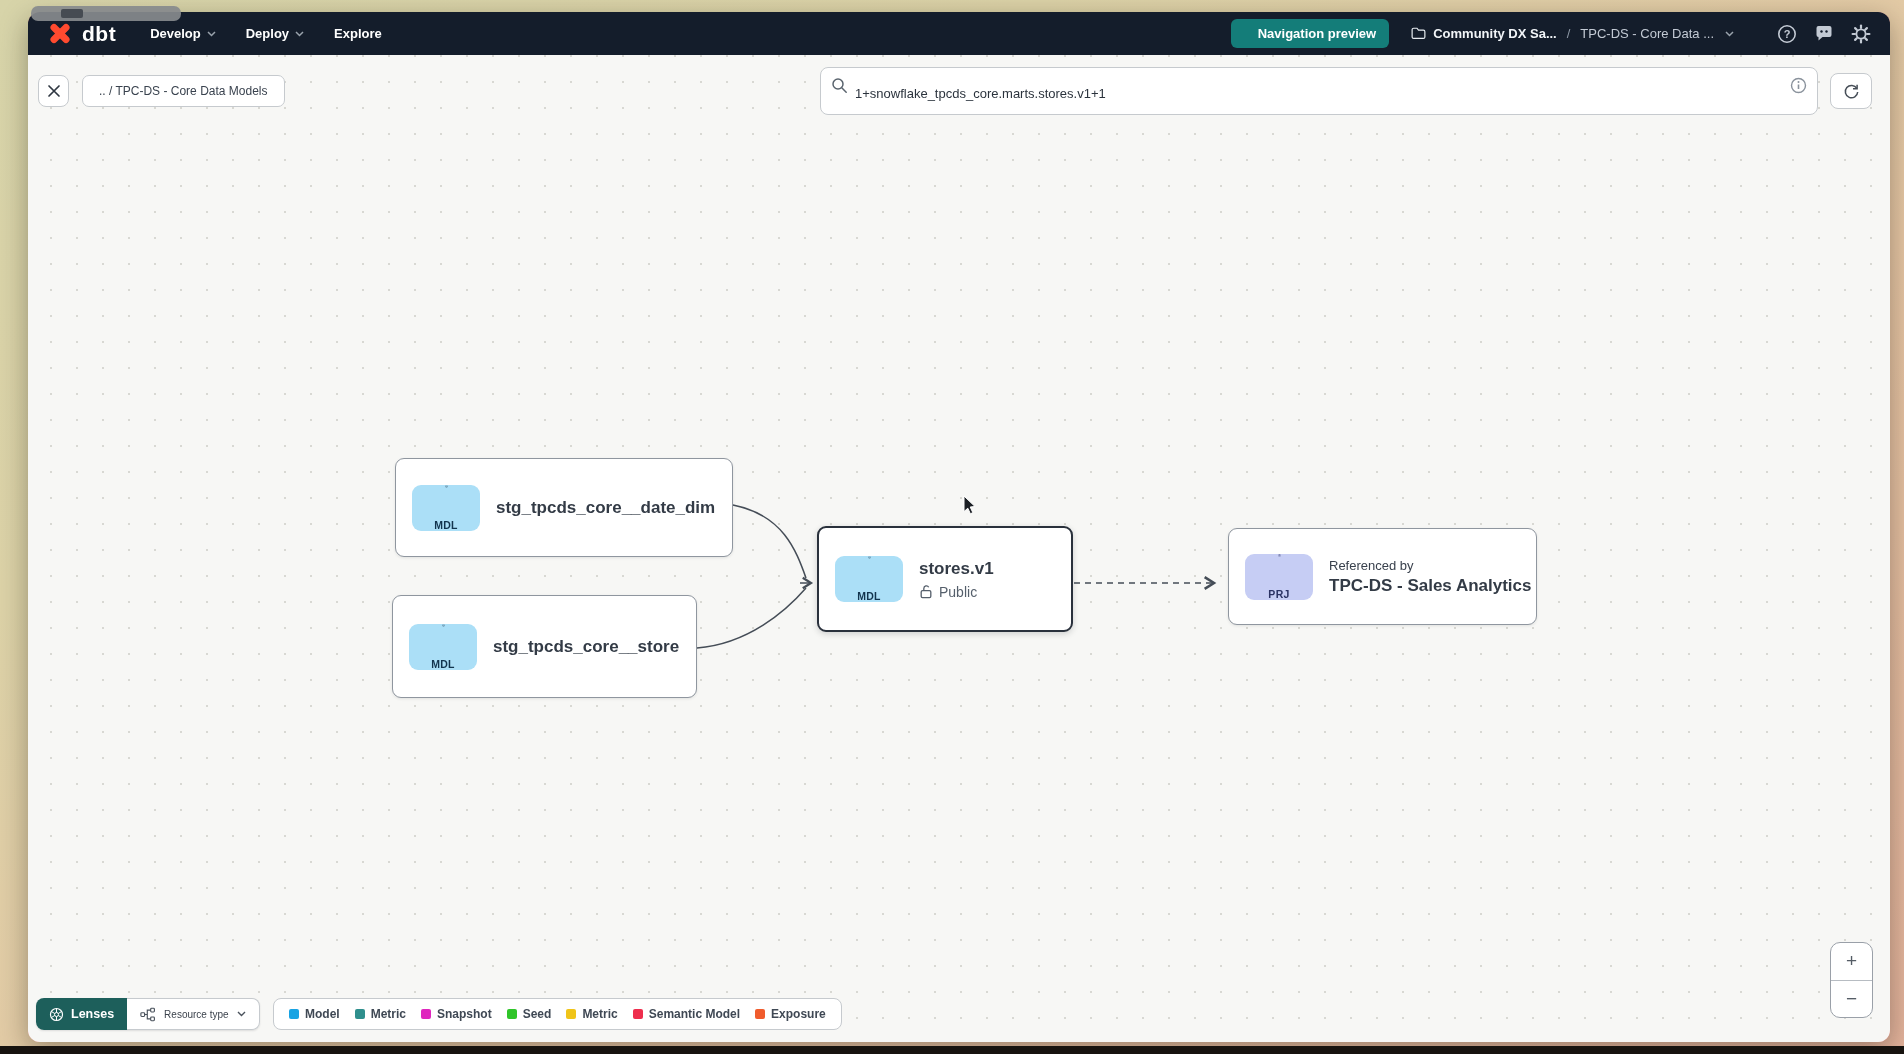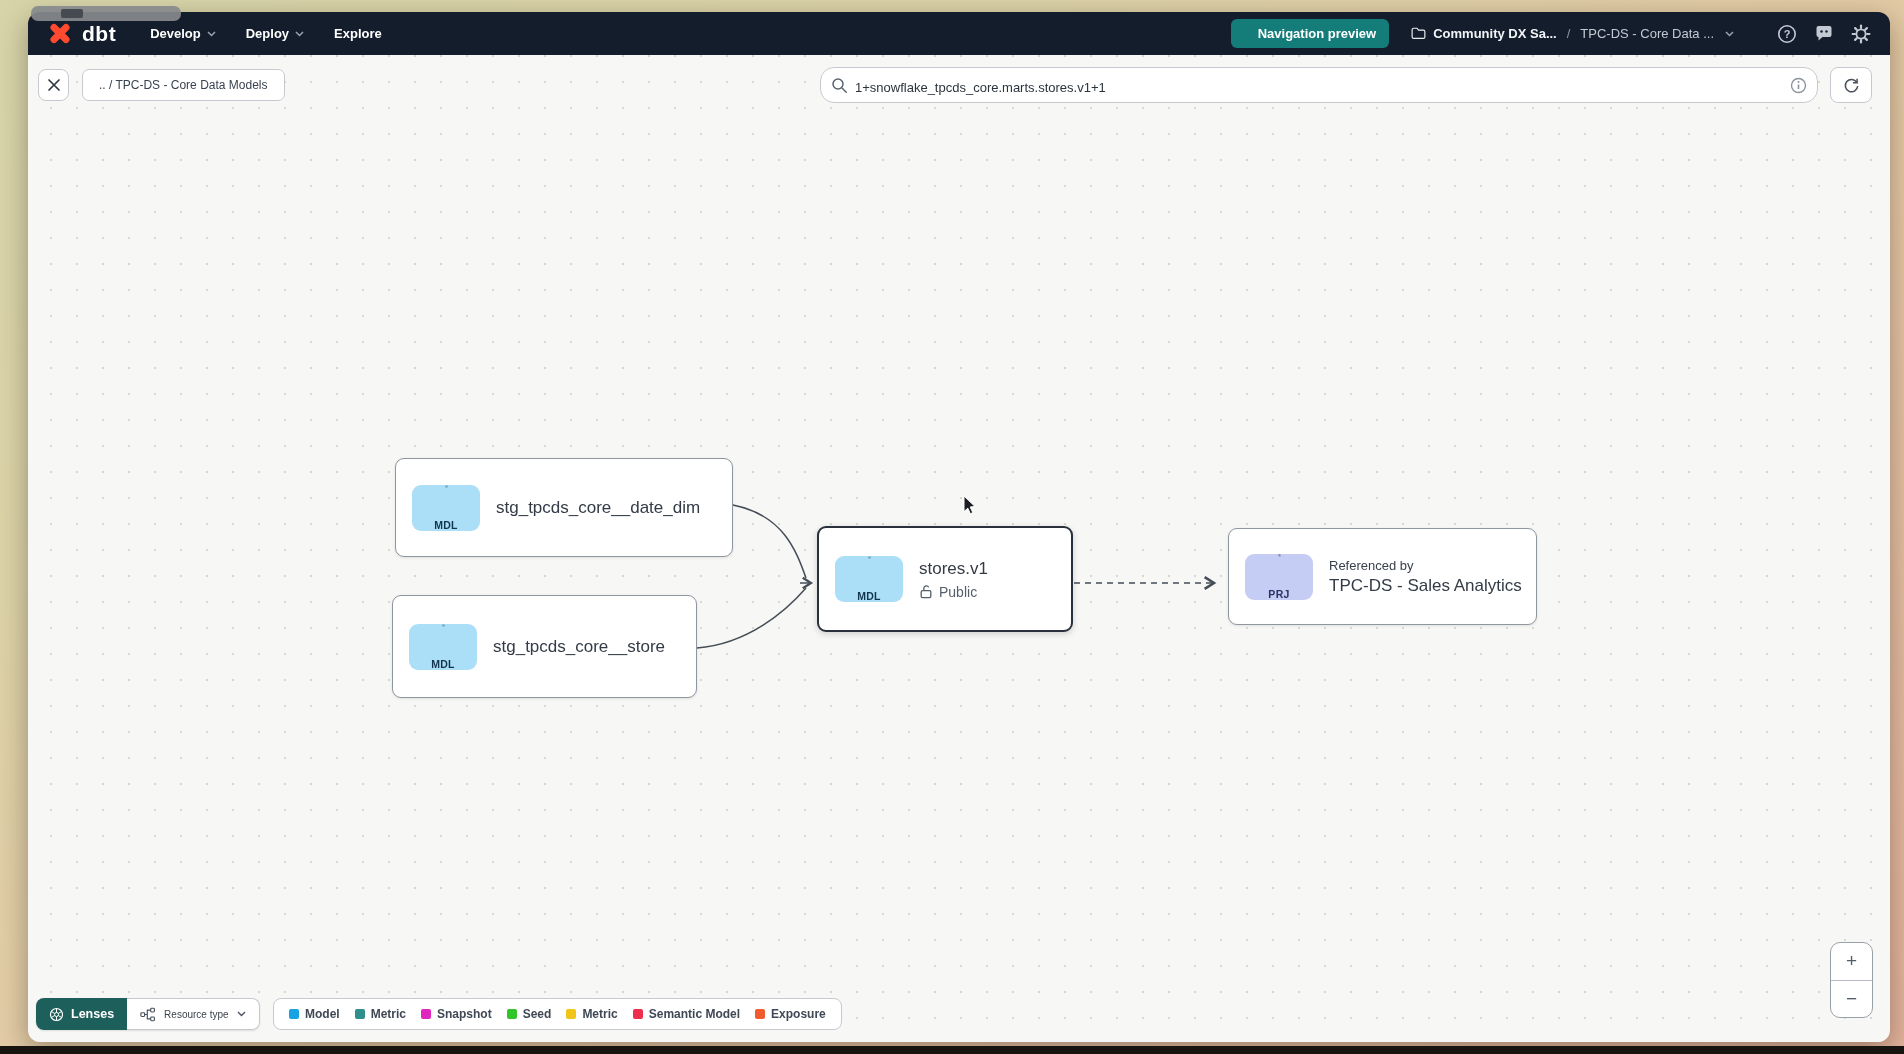--- a/index.html
+++ b/index.html
@@ -43,37 +43,37 @@
     background-image:radial-gradient(circle,#d8d8d3 1.3px,transparent 1.5px);
     background-size:26px 26px;background-position:10px 14px;}
 
   
   .graph-toolbar{position:absolute;top:12px;left:10px;right:18px;display:flex;align-items:center;z-index:4;}
   .tbtn{background:#fff;border:1px solid #c6cace;border-radius:8px;display:flex;align-items:center;justify-content:center;cursor:pointer;}
   .close-btn{width:31px;height:32px;}
   .crumb-chip{margin-left:13px;height:32px;padding:0 16px;background:#fff;border:1px solid #c6cace;border-radius:7px;
     display:flex;align-items:center;font-size:12px;color:#39424e;cursor:pointer;}
   .spacer{flex:1;}
-  .searchbox{position:relative;width:998px;height:36px;background:#fff;border:1px solid #c6cace;border-radius:14px;
+  .searchbox{position:relative;width:998px;height:48px;background:#fff;border:1px solid #c6cace;border-radius:8px;
     display:flex;align-items:center;padding:4px 34px 0 34px;}
   .searchbox input{border:none;outline:none;width:100%;font-family:"Liberation Sans",sans-serif;font-size:13px;color:#2b333d;background:transparent;}
   .search-ic{position:absolute;left:10px;top:9px;}
   .info-ic{position:absolute;right:10px;top:9px;cursor:pointer;}
   .refresh-btn{width:42px;height:36px;margin-left:12px;}
 
   
   .node{position:absolute;background:#fff;border:1.5px solid #8f969f;border-radius:9px;
     display:flex;align-items:center;padding:0 16px;gap:16px;box-shadow:0 1px 3px rgba(30,35,40,.10);cursor:pointer;z-index:2;}
   .node.selected{border:2px solid #2a313c;box-shadow:0 2px 6px rgba(30,35,40,.18);}
   .tile{width:68px;height:46px;border-radius:9px;display:flex;flex-direction:column;align-items:center;justify-content:center;flex:0 0 auto;gap:30px;}
   .tile-mdl{background:#abdff7;}
   .tile-prj{background:#c6cdf4;}
   .tile-label{font-size:10.5px;font-weight:bold;color:#12344e;margin-top:1px;letter-spacing:.3px;}
   .tile-prj .tile-label{color:#2b3364;}
-  .node-title{font-size:17px;font-weight:400;color:#333b46;white-space:nowrap;}
+  .node-title{font-size:17px;font-weight:700;color:#333b46;white-space:nowrap;}
   .node-kicker{font-size:13px;font-weight:500;color:#39414d;margin-bottom:3px;}
   .node-sub{display:flex;align-items:center;gap:6px;margin-top:5px;color:#555f6b;font-size:14px;}
 
   .edges{position:absolute;left:0;top:0;width:100%;height:100%;z-index:1;pointer-events:none;}
 
   
   .lenses-group{position:absolute;left:8px;bottom:12px;display:flex;height:32px;border-radius:8px;
     box-shadow:0 1px 2px rgba(30,35,40,.12);z-index:4;}
   .lenses-btn{display:flex;align-items:center;gap:7px;padding:8px 13px;background:#1d5f5b;color:#fff;
     font-size:12.5px;font-weight:bold;border-radius:8px 0 0 8px;cursor:pointer;}

